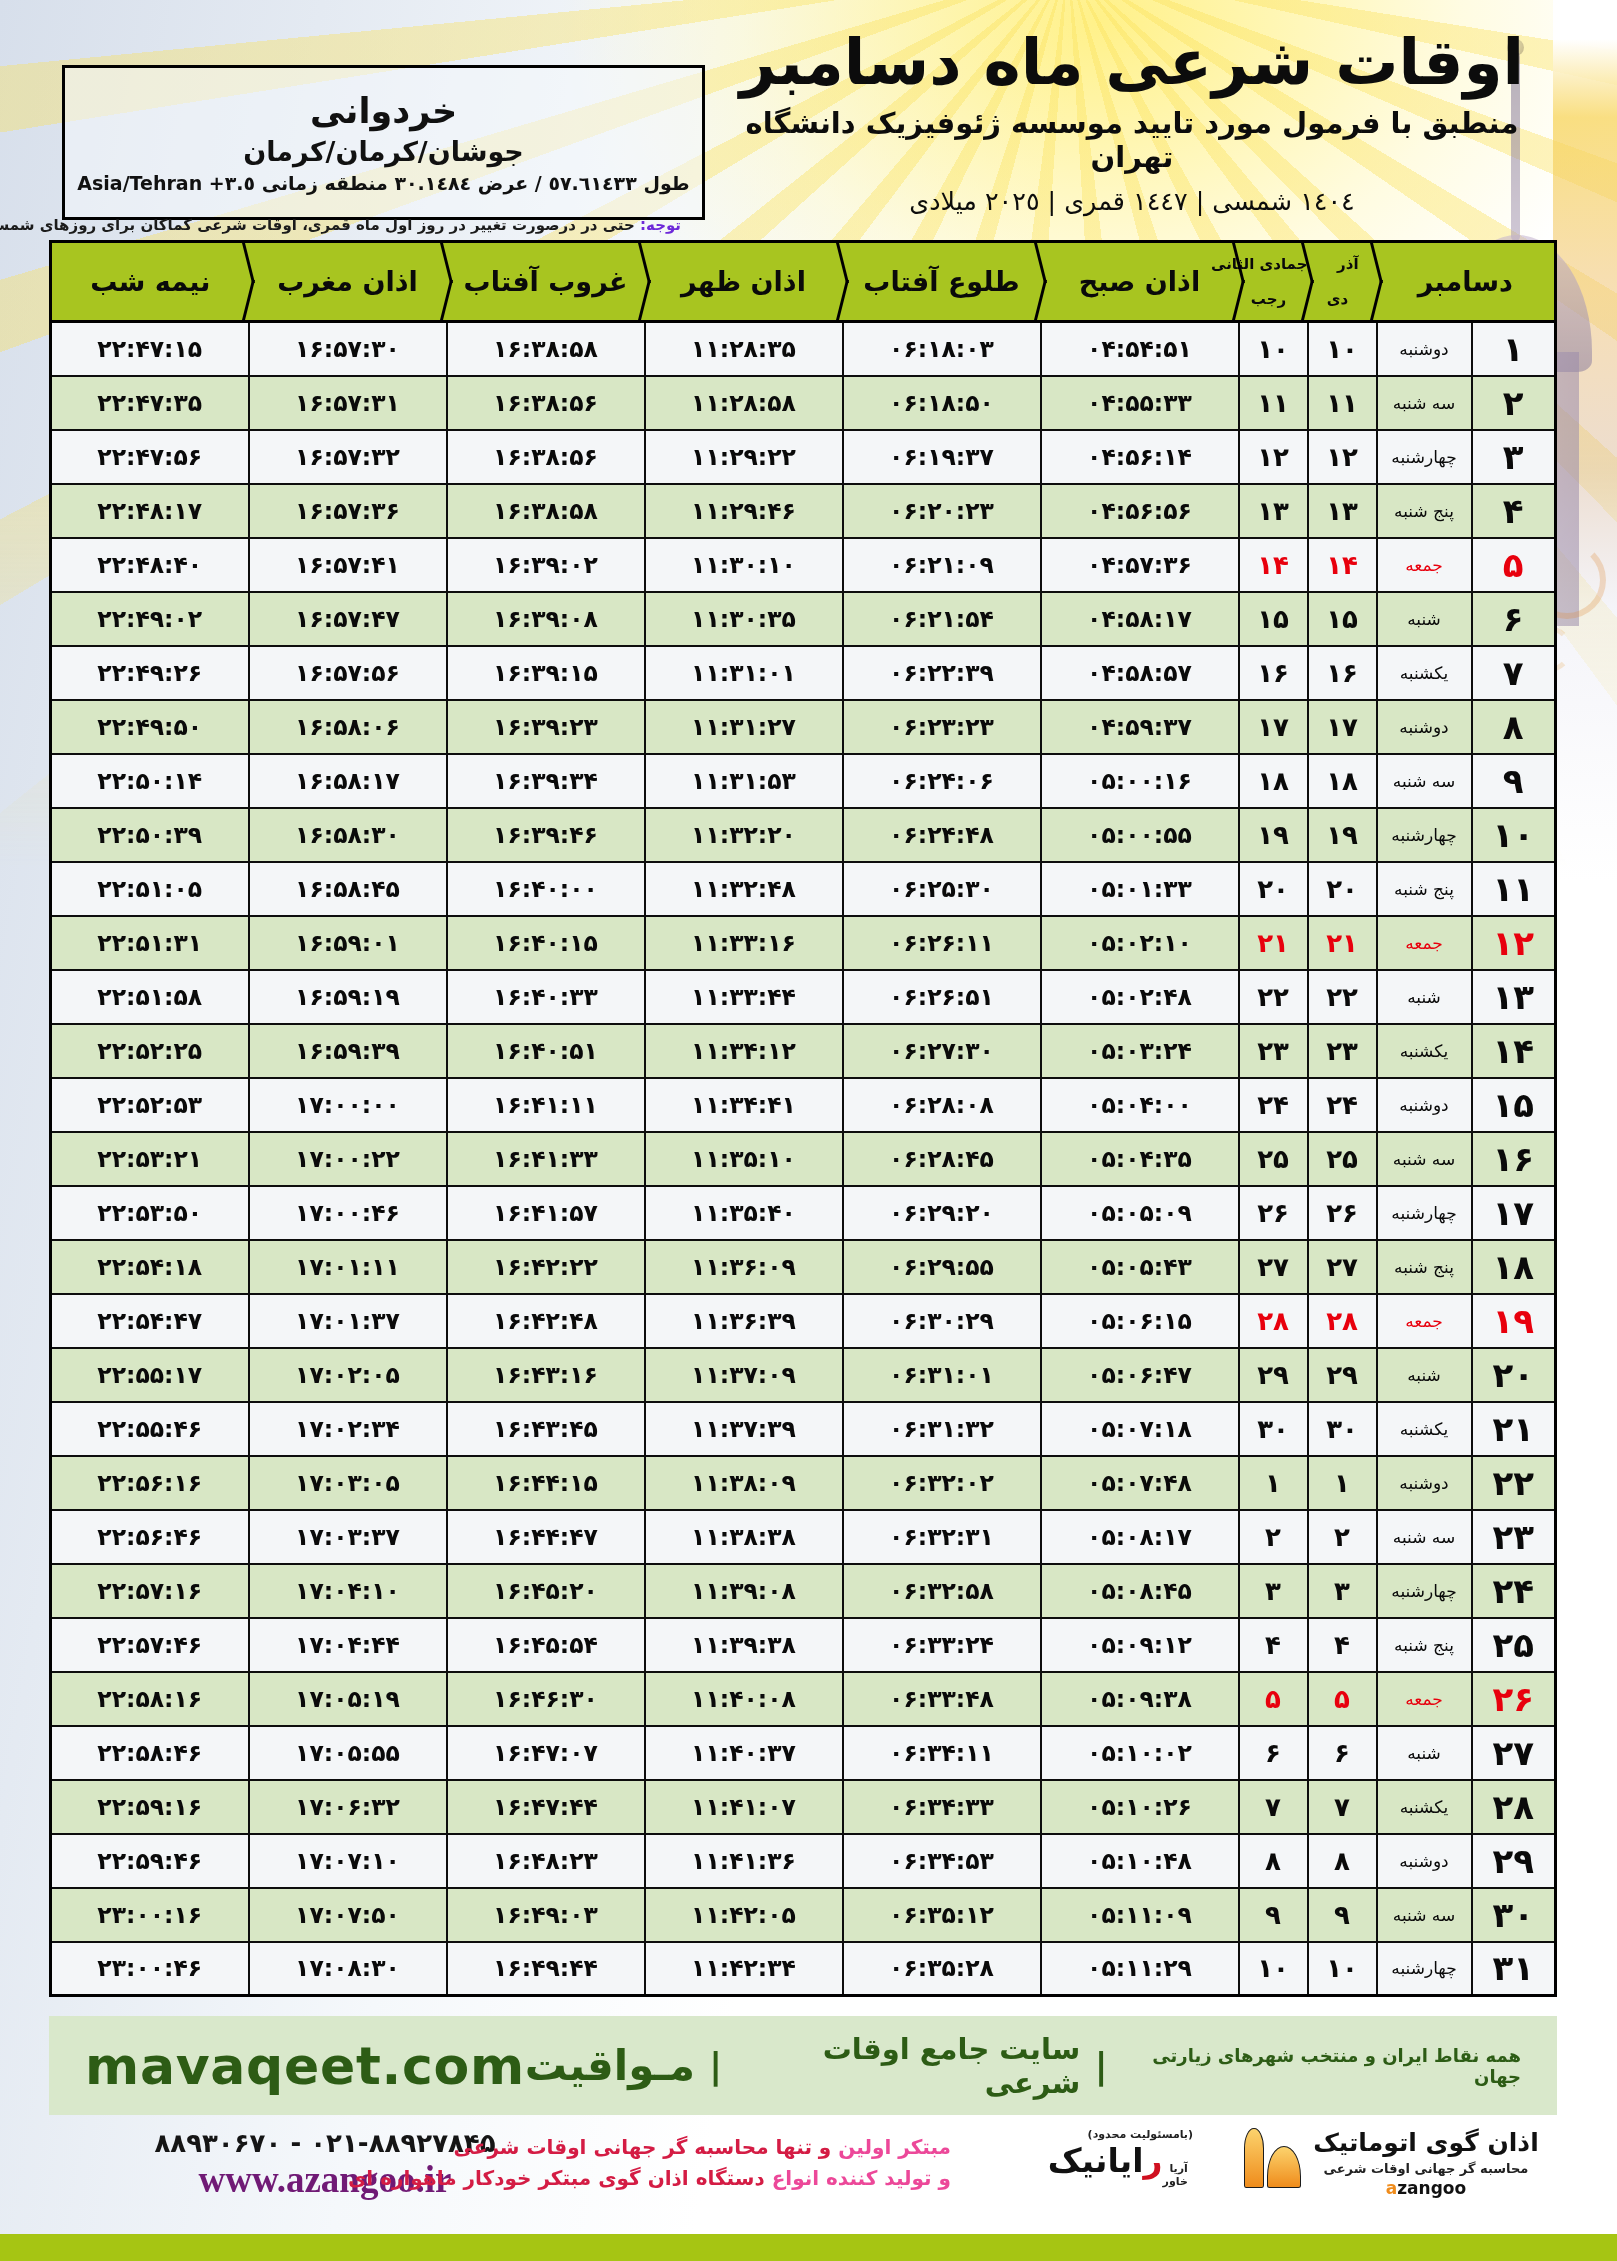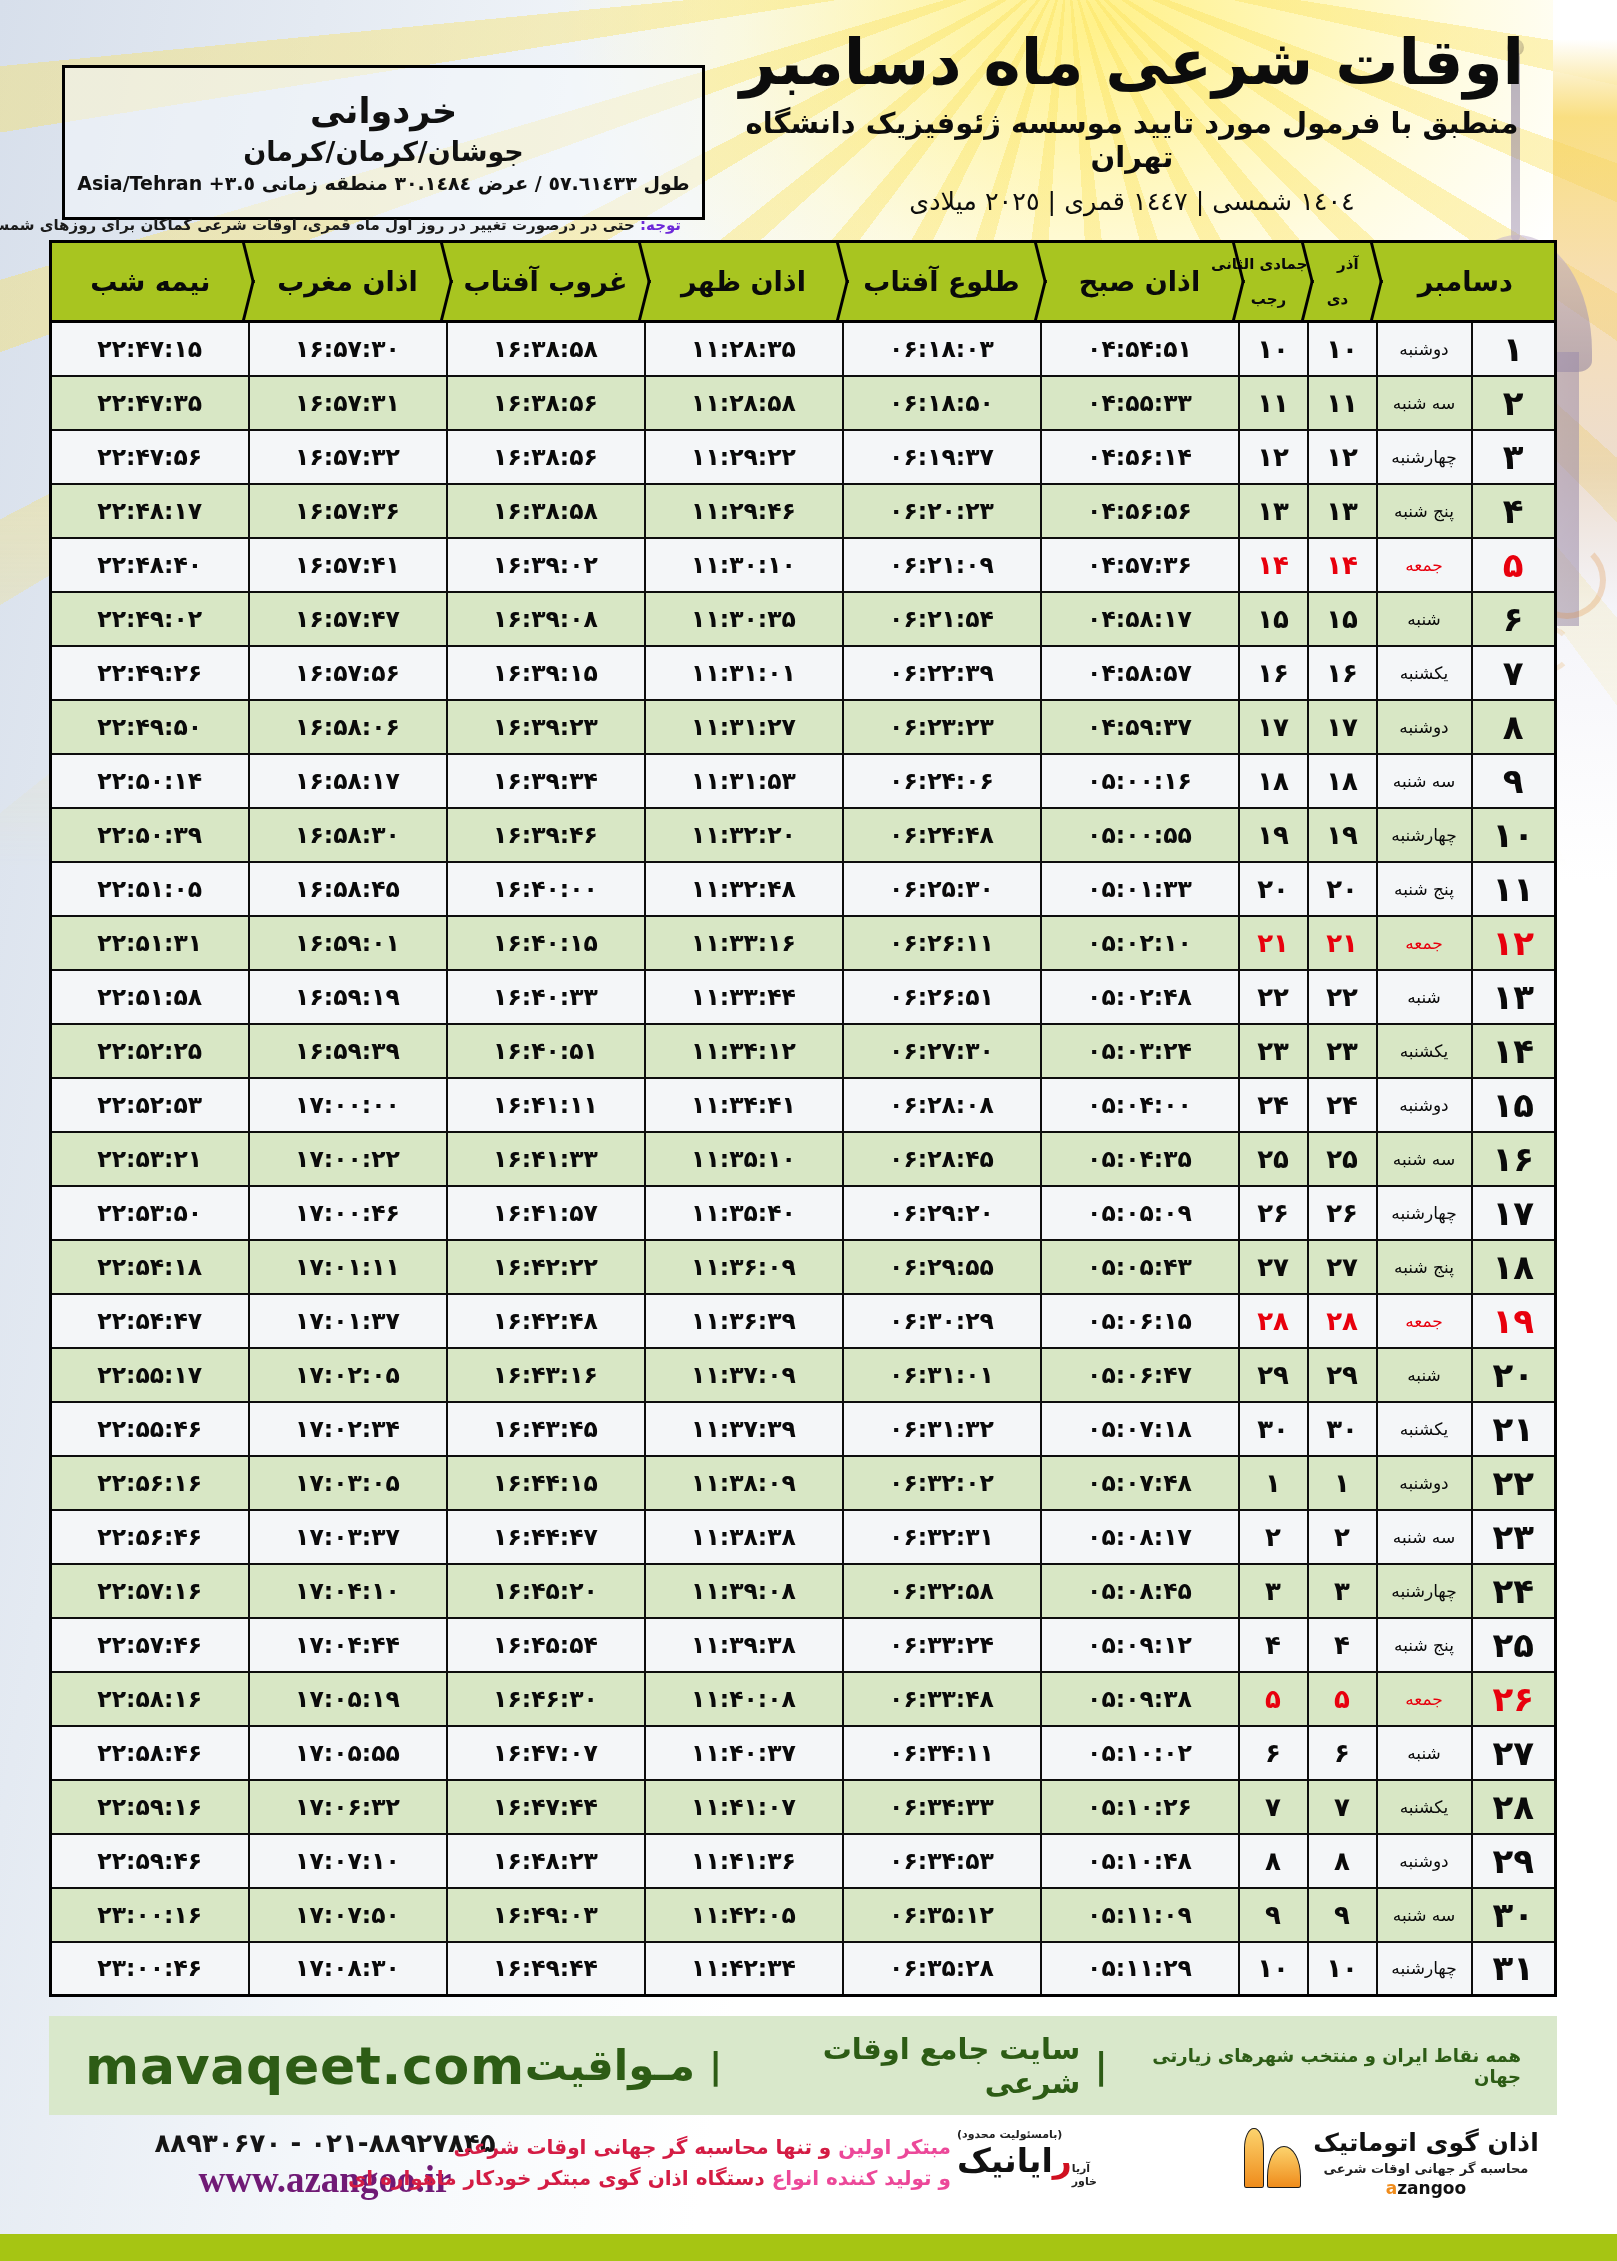--- a/index.html
+++ b/index.html
@@ -95,21 +95,21 @@
   .mv-div { font-size:35px; font-weight:700; }
 
   
   .bottom-row { position:absolute; left:0; top:2128px; width:1618px; height:104px;margin-left:44px; }
   .contact { position:absolute; left:72px; top:0; width:418px; text-align:center; }
   .phones { font-size:26px; font-weight:700; color:#151515; direction:rtl; }
   .weburl { font-size:37px; font-weight:700; color:#701a75; font-family:Liberation Serif, serif; }
   .taglines { position:absolute; left:476px; top:3.9px; width:431px; text-align:center; direction:rtl; }
   .taglines div { font-size:20px; font-weight:700; line-height:1.55; white-space:nowrap; }
   .tag-black { color:#ec4899; } .tag-red { color:#d41c44; }
-  .rayanik { position:absolute; left:913px; top:0px; width:196px; text-align:left; direction:rtl; }
+  .rayanik { position:absolute; left:953px; top:0px; width:196px; text-align:right; direction:rtl; }
   .ray-pre { font-size:11px; font-weight:700; color:#222; }
   .ray-main { font-size:33px; font-weight:700; color:#111; display:inline-flex; align-items:baseline; }
   .ray-r { color:#d01020; }
   .ray-side { display:inline-block; font-size:11px; font-weight:700; color:#222; margin-right:5.2px; line-height:1.2; vertical-align:middle; }
   .azangoo { position:absolute; left:1200px; top:0; width:365px; display:flex; flex-direction:row-reverse;
     align-items:flex-start; justify-content:flex-start; gap:11.7px; direction:rtl; }
   .domes { display:flex; align-items:flex-end; gap:3.9px; }
   .dome-b { width:34px; height:42px; background:linear-gradient(#fcd36d,#ef8c1c); border:1.3px solid #1c1c1c;
     border-radius:50% 50% 8% 8% / 72% 72% 6% 6%; }
   .dome-m { width:19.6px; height:60px; background:linear-gradient(#fcd36d,#ef8c1c); border:1.3px solid #1c1c1c;

